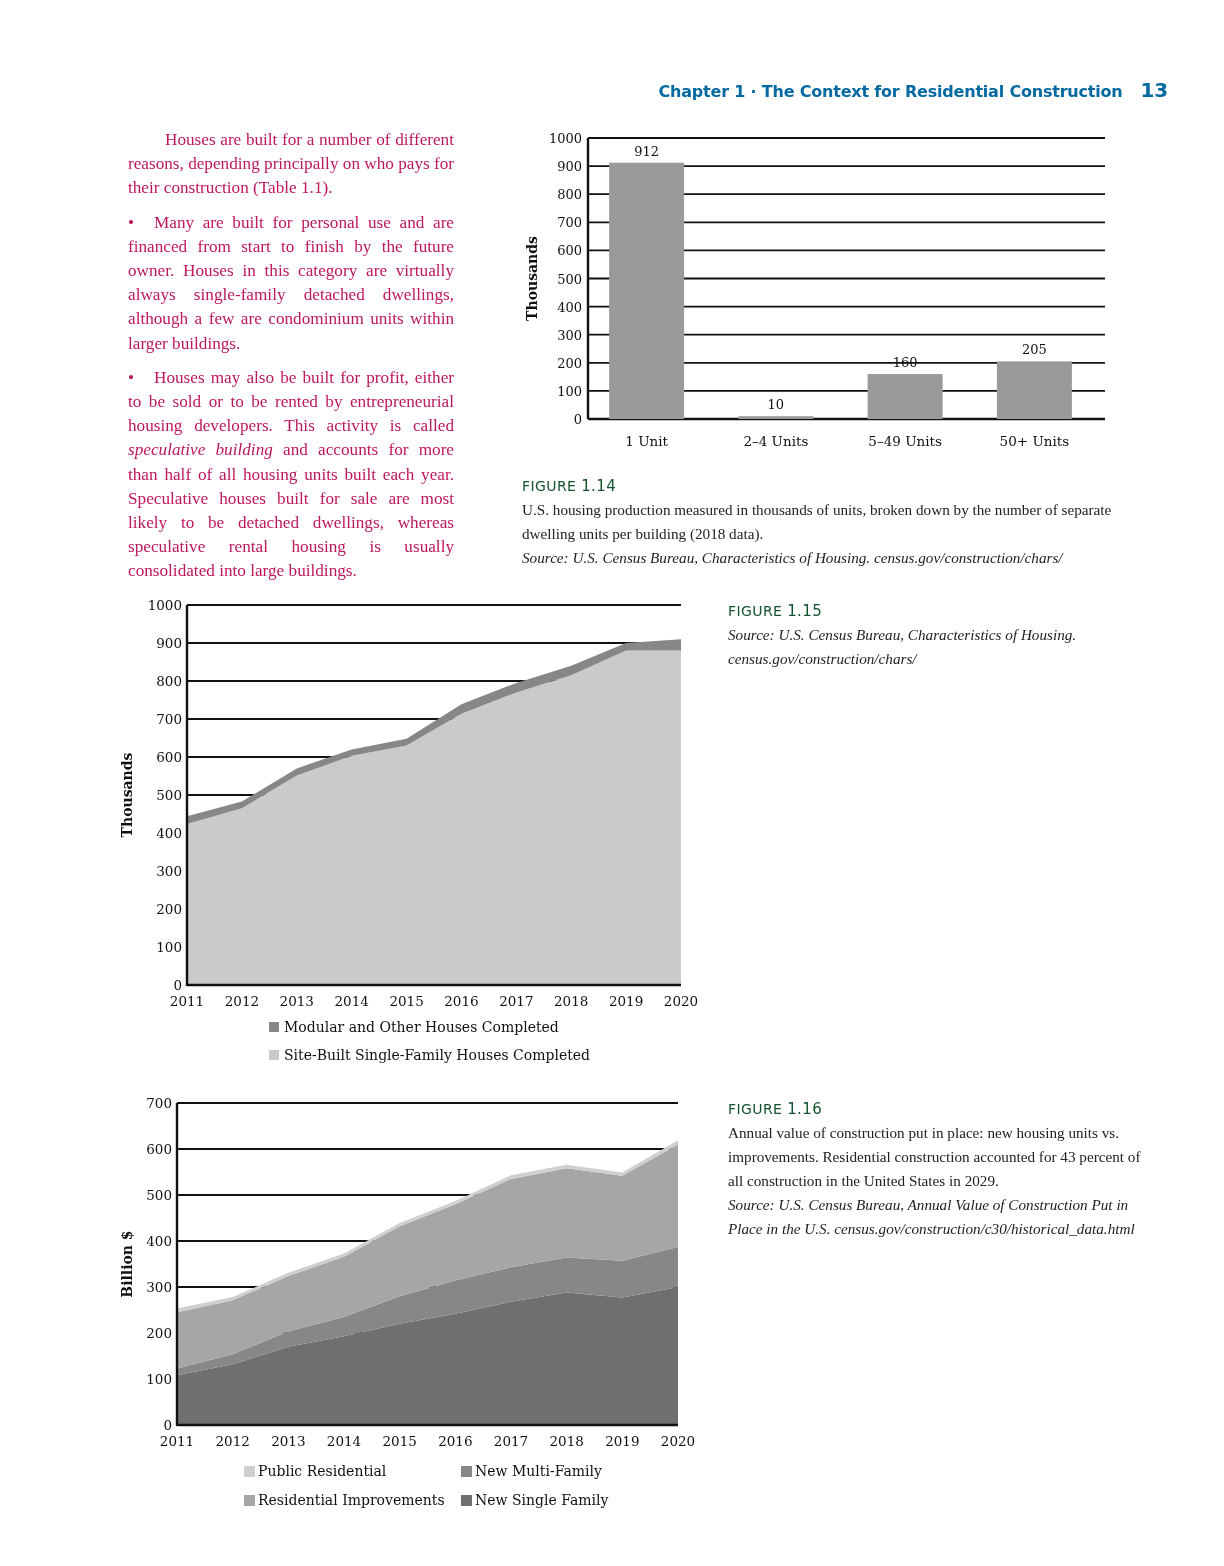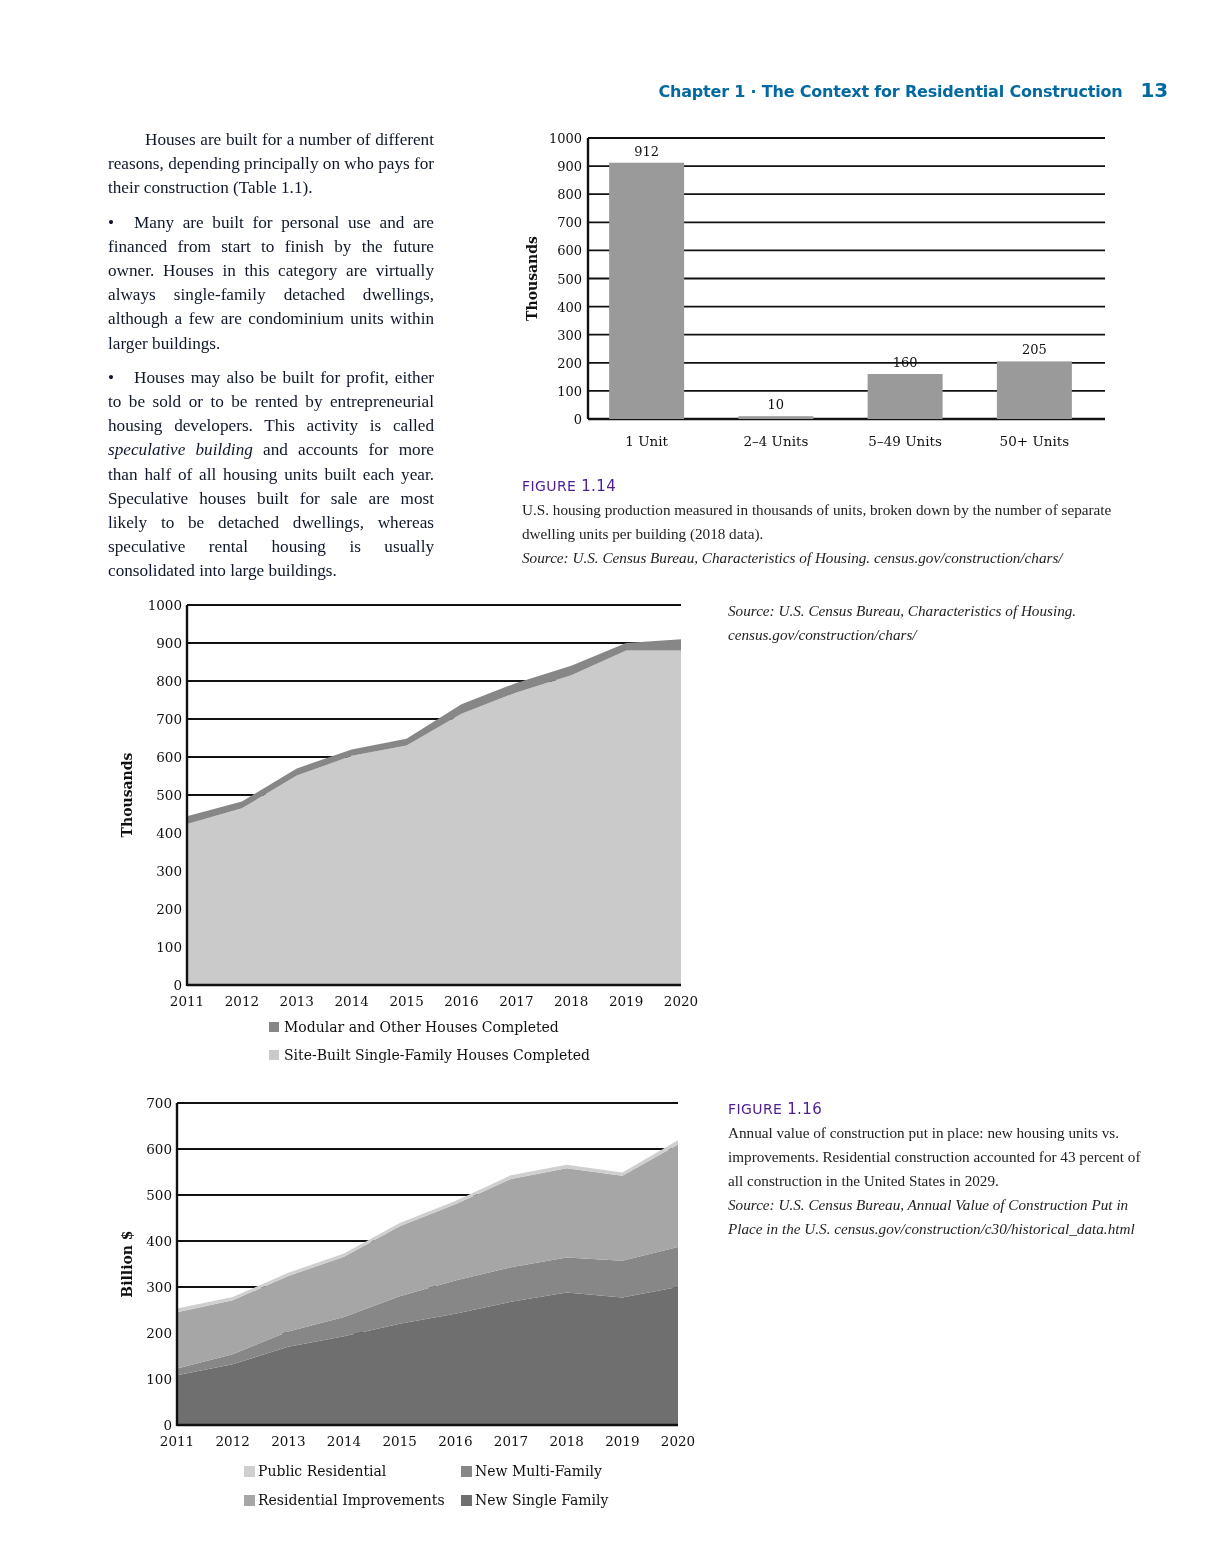--- a/index.html
+++ b/index.html
@@ -1,24 +1,24 @@
 <!DOCTYPE html>
 <html><head>
 <meta charset="utf-8">
 <style>
   html, body { margin:0; padding:0; background:#fff; }
   body { width:1224px; height:1566px; position:relative; overflow:hidden; color:#1a1a1a; }
   .header { position:absolute; top:78px; right:56px; font-family:"DejaVu Sans", sans-serif; font-weight:bold; font-size:16px; letter-spacing:-0.2px; color:#0369a1; }
   .header .pnum { margin-left:18px; font-size:20px; }
-  .body-text { position:absolute; left:108px; top:128px; width:326px; font-family:"Liberation Serif", serif; font-size:17.2px; line-height:24.2px; text-align:justify; color:#0f172a; }
+  .body-text { position:absolute; left:128px; top:128px; width:326px; font-family:"Liberation Serif", serif; font-size:17.2px; line-height:24.2px; text-align:justify; color:#be185d; }
   .body-text p { margin:0 0 10px 0; }
   .body-text p.indent { text-indent:37px; }
   .body-text .bullet { display:inline-block; width:26px; text-indent:0; }
   .caption { position:absolute; font-family:"Liberation Serif", serif; font-size:15.2px; line-height:24px; color:#222; }
-  .caption .fig-label { font-family:"DejaVu Sans", sans-serif; font-size:14px; letter-spacing:0.4px; color:#4c1d95; }
+  .caption .fig-label { font-family:"DejaVu Sans", sans-serif; font-size:14px; letter-spacing:0.4px; color:#14532d; }
   .caption .fig-label b { font-weight:normal; font-size:15px; }
   .caption .src { font-style:italic; }
   svg text { font-family:"DejaVu Serif", serif; fill:#111; }
   .chart { position:absolute; left:0; top:0; }
 </style>
 </head>
 <body>
 
 <div class="header">
   <span>Chapter 1 · The Context for Residential Construction</span><span class="pnum">13</span>
@@ -111,20 +111,21 @@
     <text x="571.2222222222222" y="1006" text-anchor="middle" font-size="13.5">2018</text>
     <text x="626.1111111111111" y="1006" text-anchor="middle" font-size="13.5">2019</text>
     <text x="681" y="1006" text-anchor="middle" font-size="13.5">2020</text>
     <text x="0" y="0" font-size="14" font-weight="bold" text-anchor="middle" transform="translate(132,795) rotate(-90)">Thousands</text>
     <rect x="269" y="1022" width="10" height="10" fill="#878787"></rect>
     <text x="284" y="1032" font-size="14">Modular and Other Houses Completed</text>
     <rect x="269" y="1050" width="10" height="10" fill="#c9cac9"></rect>
     <text x="284" y="1060" font-size="14">Site-Built Single-Family Houses Completed</text>
   </svg>
 <div class="caption" style="left:728px; top:599px; width:430px;">
+  <div class="fig-label"><span>FIGURE</span> <b>1.15</b></div>
   <div class="src">Source: U.S. Census Bureau, Characteristics of Housing. census.gov/construction/chars/</div>
 </div>
 
 <svg class="chart" id="chart16" width="1224" height="1566" viewBox="0 0 1224 1566">
     <line x1="177" x2="678" y1="1425" y2="1425" stroke="#111" stroke-width="2"></line>
     <text x="172" y="1430" text-anchor="end" font-size="13.5">0</text>
     <line x1="177" x2="678" y1="1379" y2="1379" stroke="#111" stroke-width="2"></line>
     <text x="172" y="1384" text-anchor="end" font-size="13.5">100</text>
     <line x1="177" x2="678" y1="1333" y2="1333" stroke="#111" stroke-width="2"></line>
     <text x="172" y="1338" text-anchor="end" font-size="13.5">200</text>

